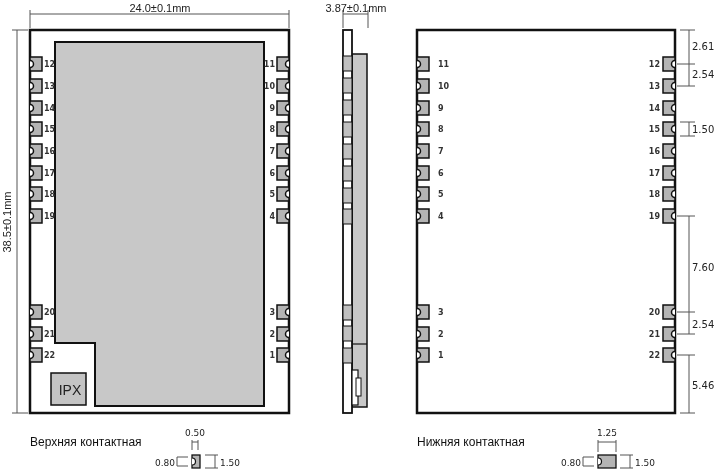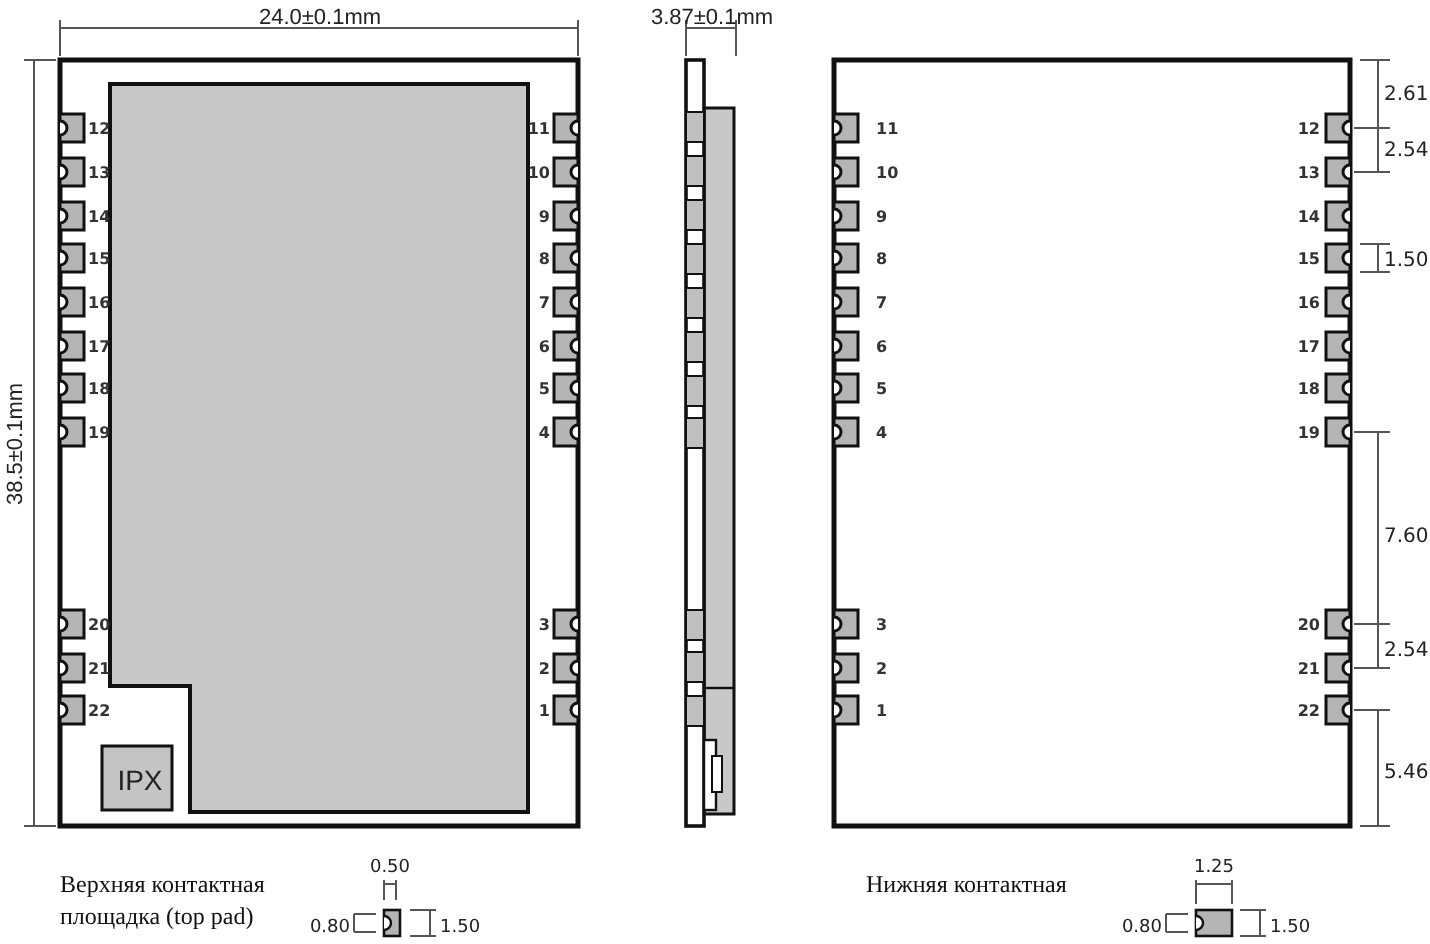--- a/index.html
+++ b/index.html
@@ -1,21 +1,21 @@
 <!DOCTYPE html>
 <html><head>
 <meta charset="utf-8">
 <style>
   html,body{margin:0;padding:0;background:#ffffff;}
   body{width:715px;height:472px;position:relative;overflow:hidden;font-family:"Liberation Sans",sans-serif;}
   svg{position:absolute;left:0;top:0;}
   .lbl{font-family:"Liberation Sans",sans-serif;fill:#222;}
   .dim{font-family:"DejaVu Sans",sans-serif;fill:#222;font-size:10px;}
   .pin{font-family:"DejaVu Sans",sans-serif;font-size:8px;fill:#333;font-weight:bold;}
-  .caption{position:absolute;font-family:Liberation Serif, serif;font-size:12px;line-height:16px;color:#111;}
+  .caption{position:absolute;font-family:Liberation Sans, sans-serif;font-size:12px;line-height:16px;color:#111;}
 </style>
 </head>
 <body>
 
 <svg width="715" height="472" viewBox="0 0 715 472" xmlns="http://www.w3.org/2000/svg">
   <defs>
 
     <g id="padL">
       <rect x="0" y="0" width="12" height="14" fill="#b4b4b4" stroke="#111" stroke-width="1.5"></rect>
       <path d="M -1 3.5 A 3.5 3.5 0 0 1 -1 10.5" fill="#fff" stroke="#111" stroke-width="1.5" transform="translate(1,0)"></path>
@@ -245,17 +245,16 @@
     <text x="175" y="466" text-anchor="end" font-size="9">0.80</text>
     <text x="220" y="466" font-size="9">1.50</text>
     <text x="607" y="436" text-anchor="middle" font-size="9">1.25</text>
     <text x="581" y="466" text-anchor="end" font-size="9">0.80</text>
     <text x="635" y="466" font-size="9">1.50</text>
   </g>
 </svg>
 
 <div class="caption" style="left:30px;top:434px;">
   <div>Верхняя контактная</div>
-  <div>площадка (top pad)</div>
 </div>
-<div class="caption" style="left:417px;top:434px;margin-left:16px;">
+<div class="caption" style="left:417px;top:434px;">
   <div>Нижняя контактная</div>
 </div>
 
 </body></html>

